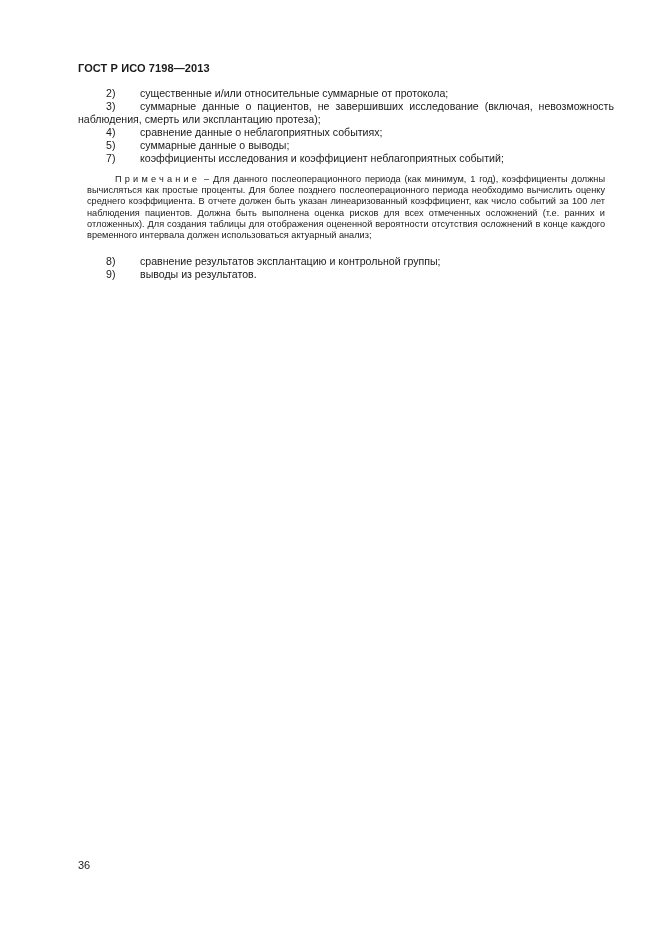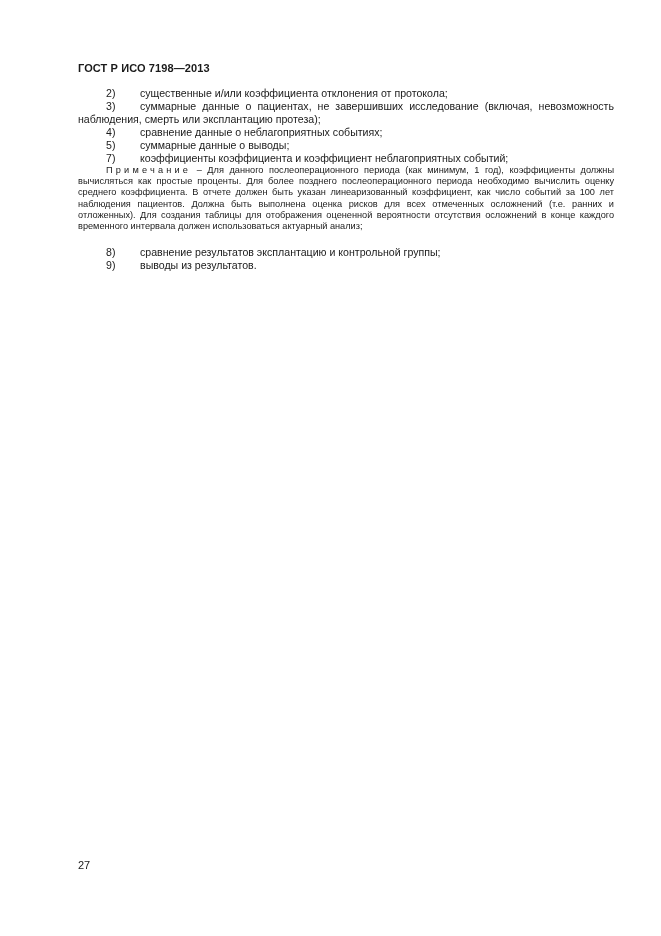--- a/index.html
+++ b/index.html
@@ -12,38 +12,38 @@
       font-size: 11px; font-weight: bold; letter-spacing: 0.1px;
     }
     .content { position: absolute; left: 78px; top: 87px; width: 536px; }
     .item {
       font-size: 10.6px; line-height: 13px; text-align: justify;
       text-indent: 28px; margin: 0;
     }
     .item .num { display: inline-block; width: 34px; text-indent: 0; }
     .note {
       font-size: 9.2px; line-height: 11.2px; text-align: justify;
-      text-indent: 28px; margin: 0; margin-bottom: 14px;
+      text-indent: 28px; margin: 9px; margin-bottom: 14px;
     }
     .note .note-label { letter-spacing: 3.2px; }
     .page-number {
       position: absolute; left: 78px; top: 859px; font-size: 11px;
     }
   </style>
 </head>
 <body>
 
 <div class="header">ГОСТ Р ИСО 7198—2013</div>
 
 <div class="content">
-  <p class="item"><span class="num">2)</span><span>существенные и/или коэффициента отклонения от протокола;</span></p>
-  <p class="item"><span class="num">3)</span><span>суммарные данные о пациентах, не завершивших исследование (включая, невозможность наблюдения, смерть или эксплантацию протеза);</span></p>
+  <p class="item"><span class="num">2)</span><span>существенные и/или относительные суммарные от протокола;</span></p>
+  <p class="item"><span class="num">3)</span><span>суммарные данные о пациентов, не завершивших исследование (включая, невозможность наблюдения, смерть или эксплантацию протеза);</span></p>
   <p class="item"><span class="num">4)</span><span>сравнение данные о неблагоприятных событиях;</span></p>
   <p class="item"><span class="num">5)</span><span>суммарные данные о выводы;</span></p>
-  <p class="item"><span class="num">7)</span><span>коэффициенты коэффициента и коэффициент неблагоприятных событий;</span></p>
+  <p class="item"><span class="num">7)</span><span>коэффициенты исследования и коэффициент неблагоприятных событий;</span></p>
 
   <p class="note"><span class="note-label">Примечание</span><span> – Для данного послеоперационного периода (как минимум, 1 год), коэффициенты должны вычисляться как простые проценты. Для более позднего послеоперационного периода необходимо вычислить оценку среднего коэффициента. В отчете должен быть указан линеаризованный коэффициент, как число событий за 100 лет наблюдения пациентов. Должна быть выполнена оценка рисков для всех отмеченных осложнений (т.е. ранних и отложенных). Для создания таблицы для отображения оцененной вероятности отсутствия осложнений в конце каждого временного интервала должен использоваться актуарный анализ;</span></p>
 
   <p class="item"><span class="num">8)</span><span>сравнение результатов эксплантацию и контрольной группы;</span></p>
   <p class="item"><span class="num">9)</span><span>выводы из результатов.</span></p>
 </div>
 
-<div class="page-number">27</div>
+<div class="page-number">36</div>
 
 </body></html>

